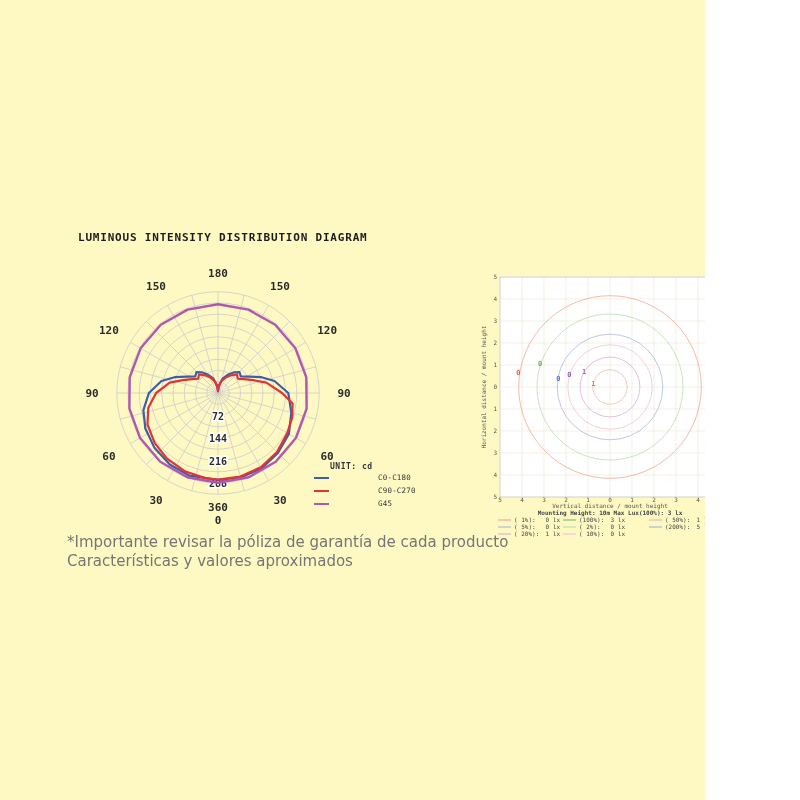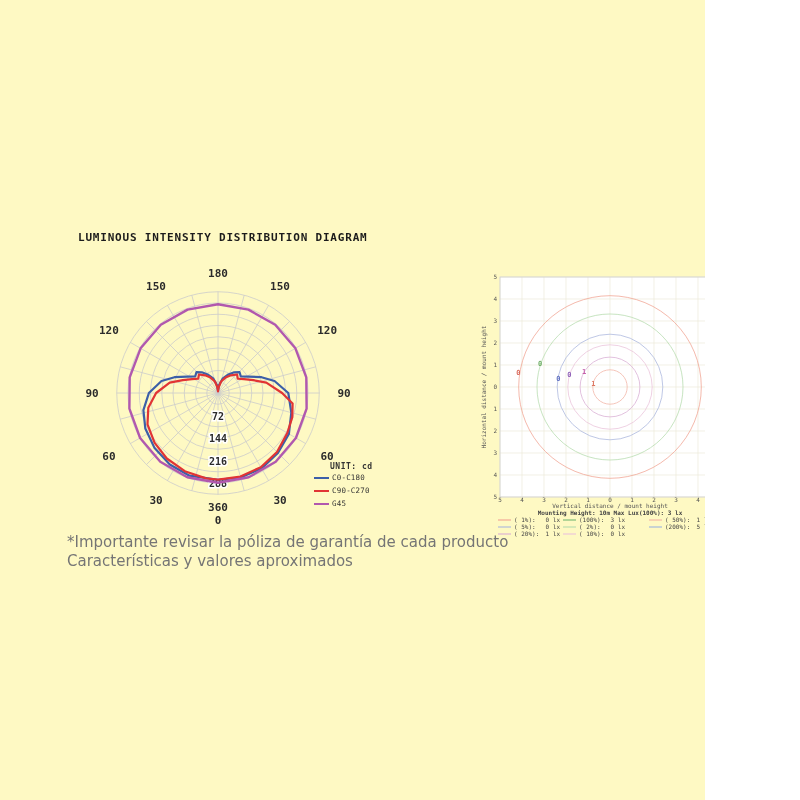--- a/index.html
+++ b/index.html
@@ -3,21 +3,21 @@
 <meta charset="utf-8">
 <style>
   html,body{margin:0;padding:0;background:#fff;}
   .screen{position:relative;width:705px;height:800px;background:#fef9c3;overflow:hidden;
           font-family:"DejaVu Sans Mono", monospace;}
   #charts{position:absolute;left:0;top:0;}
   .lum-title{position:absolute;left:78px;top:231px;font-family:"DejaVu Sans Mono",monospace;
              font-weight:bold;font-size:11px;letter-spacing:0.8px;color:#1c1c1c;white-space:nowrap;}
   .polar-legend{position:absolute;left:314px;top:462px;color:#333;}
   .polar-legend .unit{font-weight:bold;font-size:8px;margin-left:16px;letter-spacing:0.5px;}
-  .polar-legend .row{display:flex;align-items:center;height:13px;}
+  .polar-legend .row{display:flex;align-items:center;height:13px;gap:46px;}
   .polar-legend .swatch{width:15px;height:2px;margin-right:3px;flex:0 0 auto;}
   .polar-legend .lbl{font-size:7.5px;letter-spacing:0.2px;}
   .caption{position:absolute;left:67px;top:533px;font-family:"DejaVu Sans",sans-serif;
            font-size:15px;line-height:19px;color:#757575;}
   svg text{font-family:"DejaVu Sans Mono",monospace;}
 </style>
 </head>
 <body>
 
 <div class="screen">

